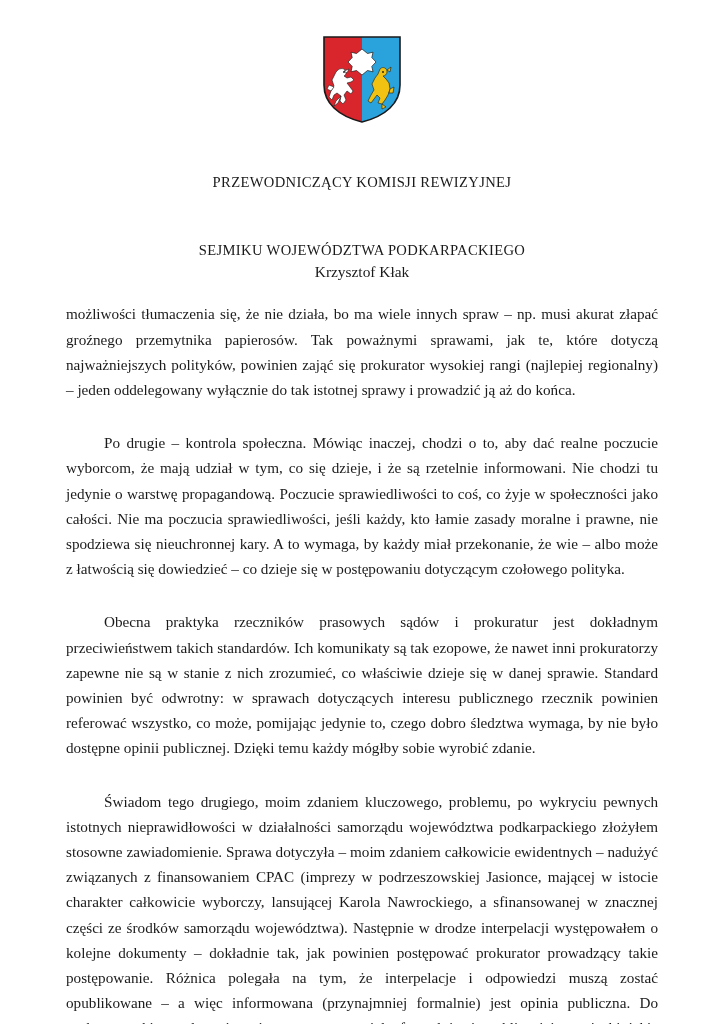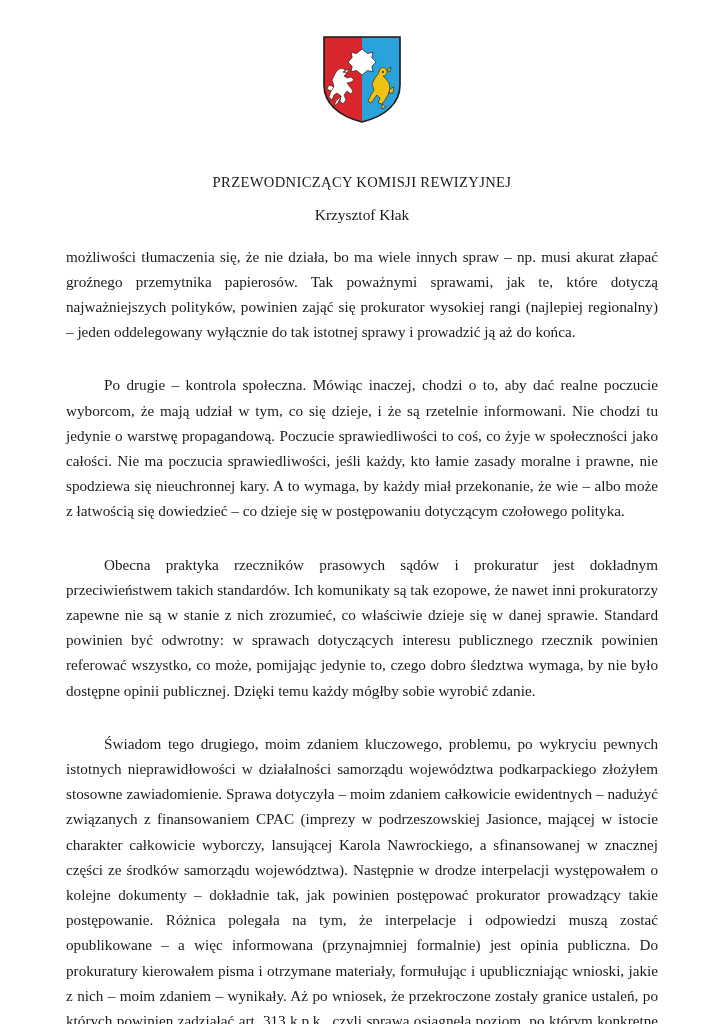--- a/index.html
+++ b/index.html
@@ -45,21 +45,21 @@
   }
   .letterhead .line1,
   .letterhead .line2 {
     font-size: 14.6px;
     letter-spacing: 0.35px;
     white-space: nowrap;
     margin-top: 47px;
   }
   .letterhead .line3 {
     font-size: 15.4px;
-    margin-top: 11px;
+    margin-top: 1px;
     white-space: nowrap;
   }
 
   
   .body-text {
     margin: 0 auto;
     padding-top: 18px;
     width: 592px;
   }
   .body-text p {
@@ -114,20 +114,21 @@
         <path d="M70 56 L74 54 L73 60 L69 60 Z"></path>
       </g>
       <circle cx="63" cy="39" r="0.9" fill="#1a1a1a"></circle>
 
       <path d="M4 4 H80 V52 C80 70 66 83 42 89 C18 83 4 70 4 52 Z" fill="none" stroke="#1a1a1a" stroke-width="1.6"></path>
     </svg>
   </div>
 
   <div class="letterhead">
     <div class="line1">PRZEWODNICZĄCY KOMISJI REWIZYJNEJ</div>
+    <div class="line2">SEJMIKU WOJEWÓDZTWA PODKARPACKIEGO</div>
     <div class="line3">Krzysztof Kłak</div>
   </div>
 
   <div class="body-text" id="body-root">
       <p class="first"><span>możliwości tłumaczenia się, że nie działa, bo ma wiele innych spraw – np. musi akurat złapać groźnego przemytnika papierosów. Tak poważnymi sprawami, jak te, które dotyczą najważniejszych polityków, powinien zająć się prokurator wysokiej rangi (najlepiej regionalny) – jeden oddelegowany wyłącznie do tak istotnej sprawy i prowadzić ją aż do końca.</span></p>
       <p><span>Po drugie – kontrola społeczna. Mówiąc inaczej, chodzi o to, aby dać realne poczucie wyborcom, że mają udział w tym, co się dzieje, i że są rzetelnie informowani. Nie chodzi tu jedynie o warstwę propagandową. Poczucie sprawiedliwości to coś, co żyje w społeczności jako całości. Nie ma poczucia sprawiedliwości, jeśli każdy, kto łamie zasady moralne i prawne, nie spodziewa się nieuchronnej kary. A to wymaga, by każdy miał przekonanie, że wie – albo może z łatwością się dowiedzieć – co dzieje się w postępowaniu dotyczącym czołowego polityka.</span></p>
       <p><span>Obecna praktyka rzeczników prasowych sądów i prokuratur jest dokładnym przeciwieństwem takich standardów. Ich komunikaty są tak ezopowe, że nawet inni prokuratorzy zapewne nie są w stanie z nich zrozumieć, co właściwie dzieje się w danej sprawie. Standard powinien być odwrotny: w sprawach dotyczących interesu publicznego rzecznik powinien referować wszystko, co może, pomijając jedynie to, czego dobro śledztwa wymaga, by nie było dostępne opinii publicznej. Dzięki temu każdy mógłby sobie wyrobić zdanie.</span></p>
       <p><span>Świadom tego drugiego, moim zdaniem kluczowego, problemu, po wykryciu pewnych istotnych nieprawidłowości w działalności samorządu województwa podkarpackiego złożyłem stosowne zawiadomienie. Sprawa dotyczyła – moim zdaniem całkowicie ewidentnych – nadużyć związanych z finansowaniem CPAC (imprezy w podrzeszowskiej Jasionce, mającej w istocie charakter całkowicie wyborczy, lansującej Karola Nawrockiego, a sfinansowanej w znacznej części ze środków samorządu województwa). Następnie w drodze interpelacji występowałem o kolejne dokumenty – dokładnie tak, jak powinien postępować prokurator prowadzący takie postępowanie. Różnica polegała na tym, że interpelacje i odpowiedzi muszą zostać opublikowane – a więc informowana (przynajmniej formalnie) jest opinia publiczna. Do prokuratury kierowałem pisma i otrzymane materiały, formułując i upubliczniając wnioski, jakie z nich – moim zdaniem – wynikały. Aż po wniosek, że przekroczone zostały granice ustaleń, po których powinien zadziałać art. 313 k.p.k., czyli sprawa osiągnęła poziom, po którym konkretne osoby powinny usłyszeć zarzuty.</span></p>
       <p><span>Żeby sprawa była jasna: nie chodzi mi o to, by przygwoździć przeciwników politycznych. Uważam, że takie powinny być standardy – osoby publiczne powinny usłyszeć publiczne zarzuty, by publicznie móc się bronić. Co więcej, jeśli są one niewinne, to postawienie zarzutów jest przede wszystkim w ich interesie! W innej sytuacji, prowadzenie sprawy </span></p>
     </div>

